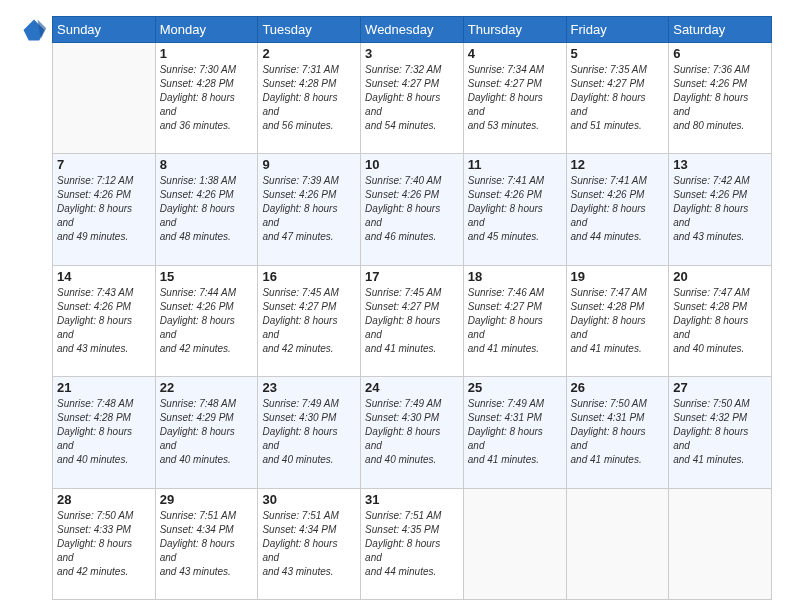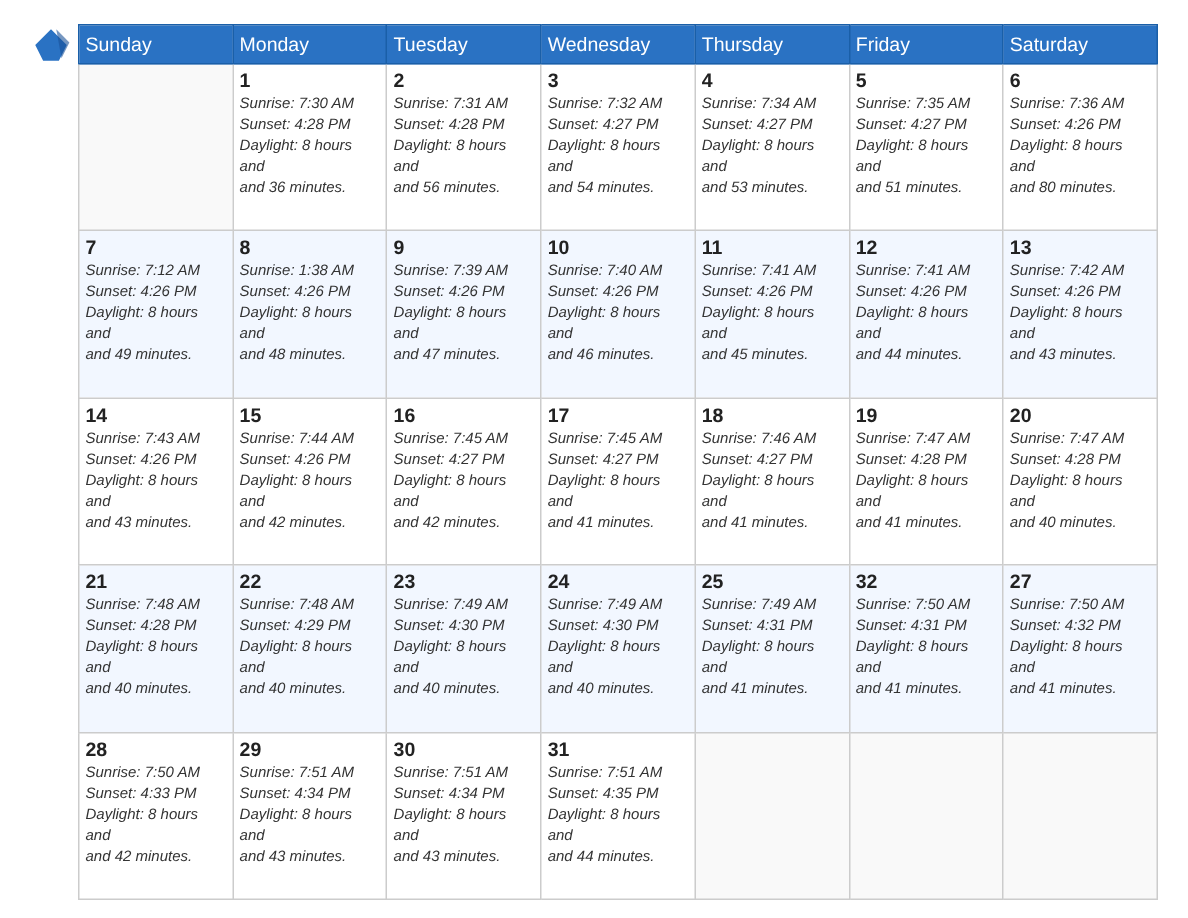--- a/index.html
+++ b/index.html
@@ -234,21 +234,21 @@
           </td>
           <td>
             <span class="day-number">24</span>
             <div class="day-info"><span>Sunrise: 7:49 AM</span><br><span>Sunset: 4:30 PM</span><br><span>Daylight: 8 hours and</span><br><span>and 40 minutes.</span></div>
           </td>
           <td>
             <span class="day-number">25</span>
             <div class="day-info"><span>Sunrise: 7:49 AM</span><br><span>Sunset: 4:31 PM</span><br><span>Daylight: 8 hours and</span><br><span>and 41 minutes.</span></div>
           </td>
           <td>
-            <span class="day-number">32</span>
+            <span class="day-number">26</span>
             <div class="day-info"><span>Sunrise: 7:50 AM</span><br><span>Sunset: 4:31 PM</span><br><span>Daylight: 8 hours and</span><br><span>and 41 minutes.</span></div>
           </td>
           <td>
             <span class="day-number">27</span>
             <div class="day-info"><span>Sunrise: 7:50 AM</span><br><span>Sunset: 4:32 PM</span><br><span>Daylight: 8 hours and</span><br><span>and 41 minutes.</span></div>
           </td>
         </tr>
         <tr>
           <td>
             <span class="day-number">28</span>

